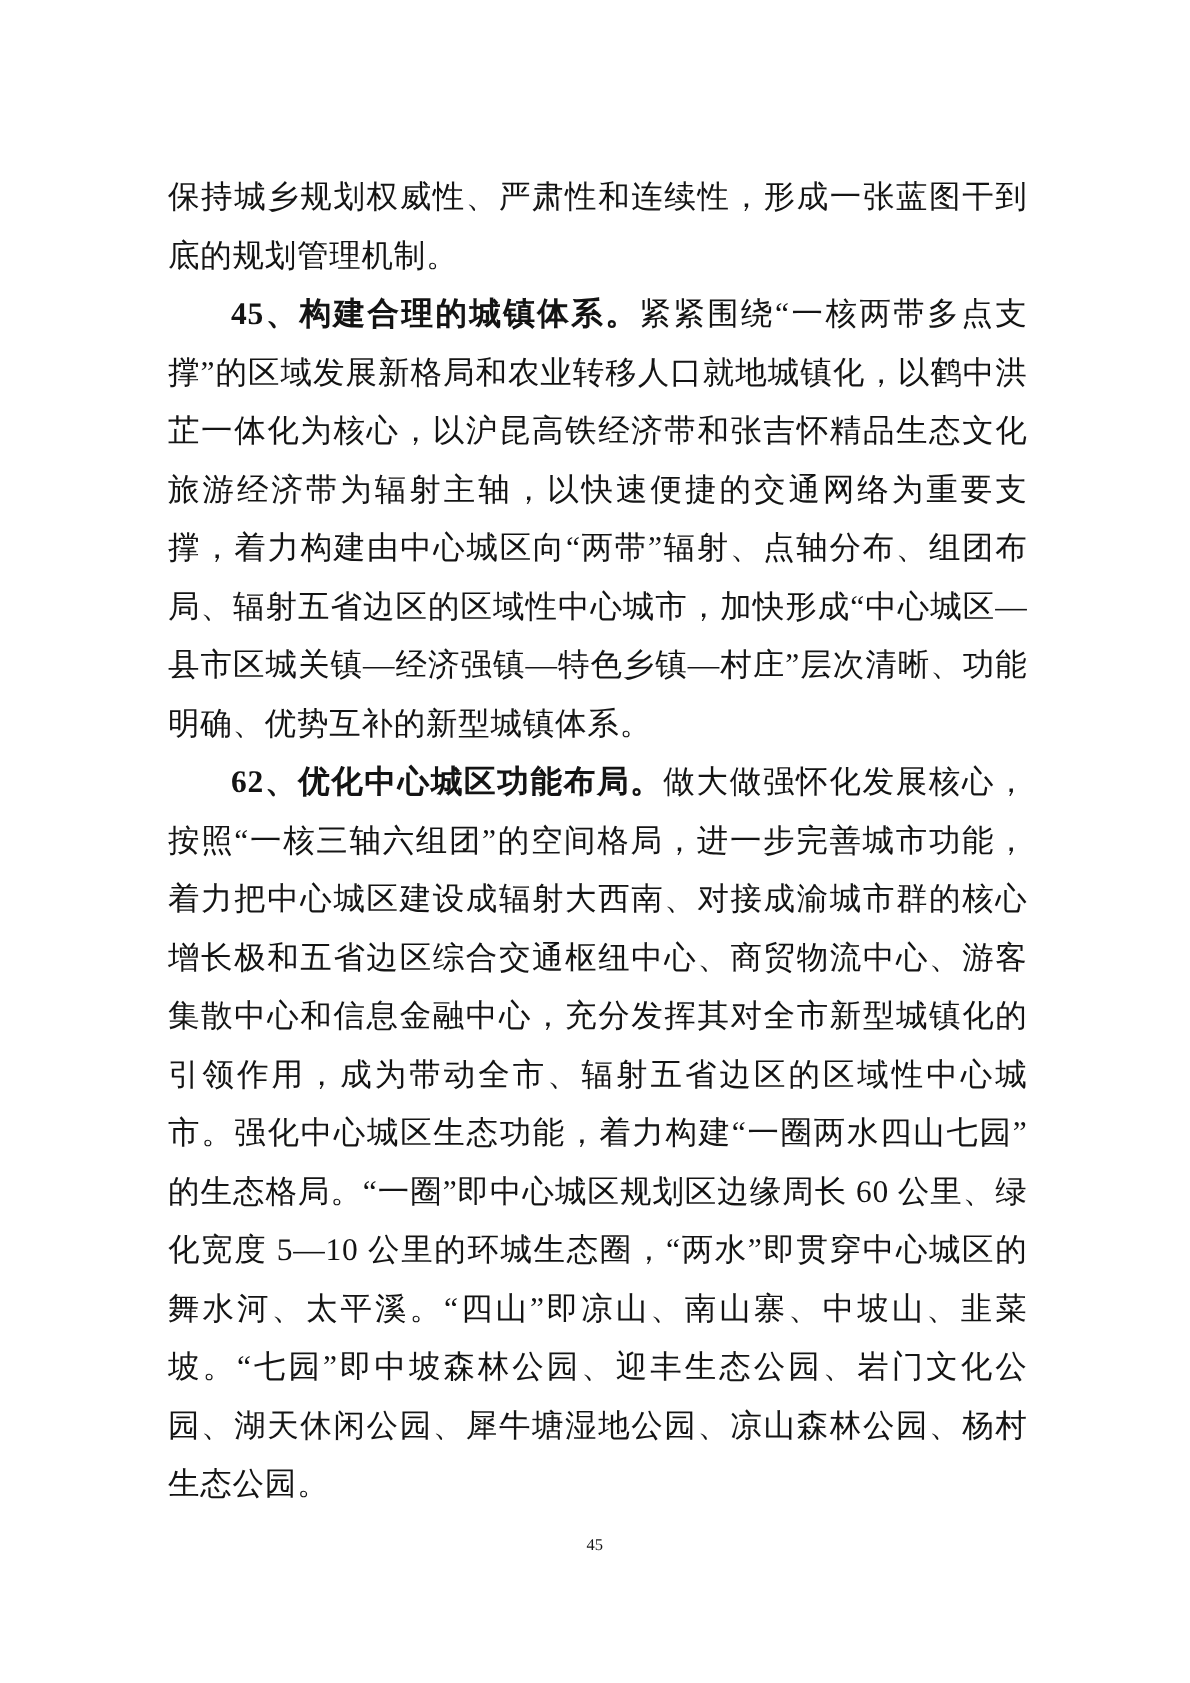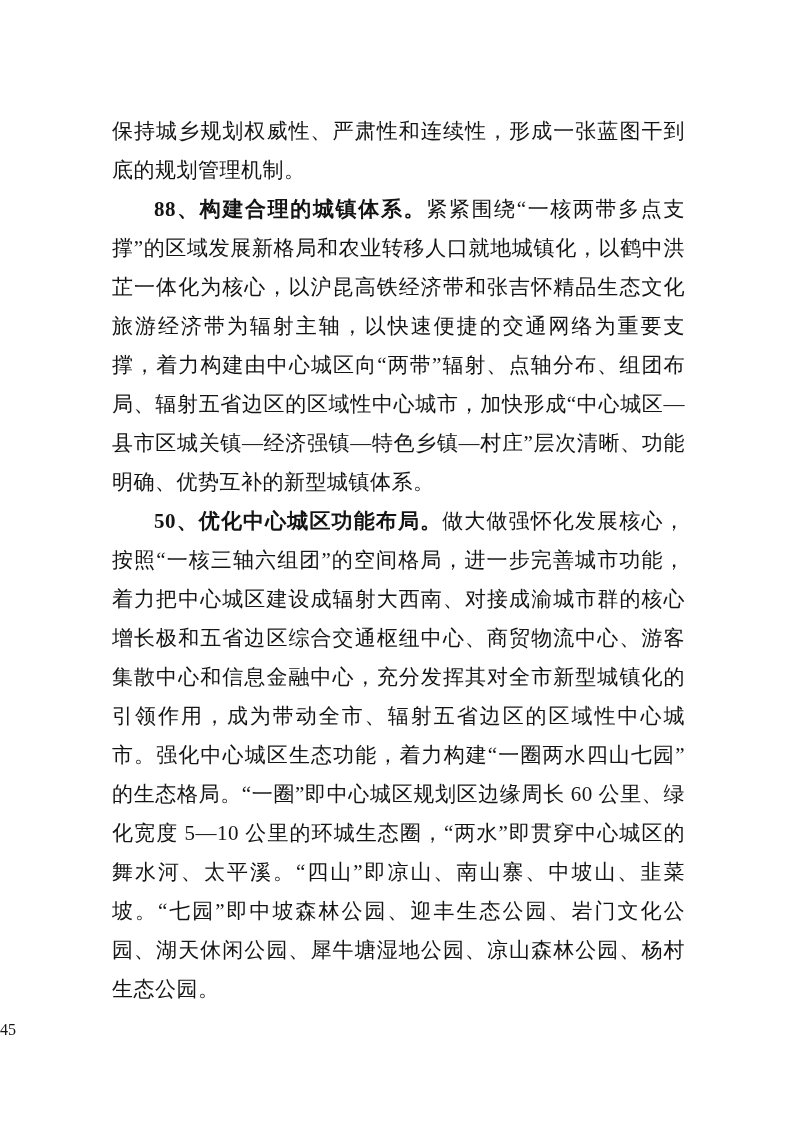--- a/index.html
+++ b/index.html
@@ -43,28 +43,29 @@
     text-indent: 2em;
   }
   .para .lead {
     font-weight: bold;
   }
   .footer {
     position: absolute;
     top: 1018px;
     left: 0;
     width: 793px;
-    font-size: 16px;
+    text-align: center;
+    font-size: 11px;
     line-height: 24px;
     color: #141414;
   }
 </style>
 </head>
 <body>
 
 <div class="page">
   <div class="text-block">
     <p class="para"><span>保持城乡规划权威性、严肃性和连续性，形成一张蓝图干到底的规划管理机制。</span></p>
-    <p class="para indented"><span class="lead">88、构建合理的城镇体系。</span><span>紧紧围绕“一核两带多点支撑”的区域发展新格局和农业转移人口就地城镇化，以鹤中洪芷一体化为核心，以沪昆高铁经济带和张吉怀精品生态文化旅游经济带为辐射主轴，以快速便捷的交通网络为重要支撑，着力构建由中心城区向“两带”辐射、点轴分布、组团布局、辐射五省边区的区域性中心城市，加快形成“中心城区—县市区城关镇—经济强镇—特色乡镇—村庄”层次清晰、功能明确、优势互补的新型城镇体系。</span></p>
-    <p class="para indented"><span class="lead">50、优化中心城区功能布局。</span><span>做大做强怀化发展核心，按照“一核三轴六组团”的空间格局，进一步完善城市功能，着力把中心城区建设成辐射大西南、对接成渝城市群的核心增长极和五省边区综合交通枢纽中心、商贸物流中心、游客集散中心和信息金融中心，充分发挥其对全市新型城镇化的引领作用，成为带动全市、辐射五省边区的区域性中心城市。强化中心城区生态功能，着力构建“一圈两水四山七园”的生态格局。“一圈”即中心城区规划区边缘周长 60 公里、绿化宽度 5—10 公里的环城生态圈，“两水”即贯穿中心城区的舞水河、太平溪。“四山”即凉山、南山寨、中坡山、韭菜坡。“七园”即中坡森林公园、迎丰生态公园、岩门文化公园、湖天休闲公园、犀牛塘湿地公园、凉山森林公园、杨村生态公园。</span></p>
+    <p class="para indented"><span class="lead">45、构建合理的城镇体系。</span><span>紧紧围绕“一核两带多点支撑”的区域发展新格局和农业转移人口就地城镇化，以鹤中洪芷一体化为核心，以沪昆高铁经济带和张吉怀精品生态文化旅游经济带为辐射主轴，以快速便捷的交通网络为重要支撑，着力构建由中心城区向“两带”辐射、点轴分布、组团布局、辐射五省边区的区域性中心城市，加快形成“中心城区—县市区城关镇—经济强镇—特色乡镇—村庄”层次清晰、功能明确、优势互补的新型城镇体系。</span></p>
+    <p class="para indented"><span class="lead">62、优化中心城区功能布局。</span><span>做大做强怀化发展核心，按照“一核三轴六组团”的空间格局，进一步完善城市功能，着力把中心城区建设成辐射大西南、对接成渝城市群的核心增长极和五省边区综合交通枢纽中心、商贸物流中心、游客集散中心和信息金融中心，充分发挥其对全市新型城镇化的引领作用，成为带动全市、辐射五省边区的区域性中心城市。强化中心城区生态功能，着力构建“一圈两水四山七园”的生态格局。“一圈”即中心城区规划区边缘周长 60 公里、绿化宽度 5—10 公里的环城生态圈，“两水”即贯穿中心城区的舞水河、太平溪。“四山”即凉山、南山寨、中坡山、韭菜坡。“七园”即中坡森林公园、迎丰生态公园、岩门文化公园、湖天休闲公园、犀牛塘湿地公园、凉山森林公园、杨村生态公园。</span></p>
   </div>
   <div class="footer">45</div>
 </div>
 
 </body></html>

